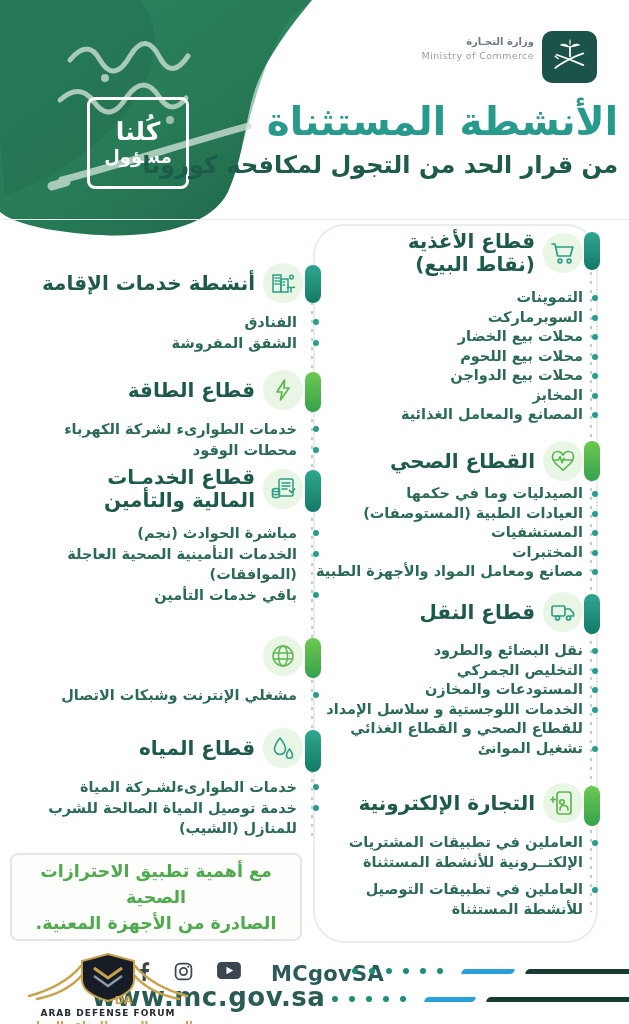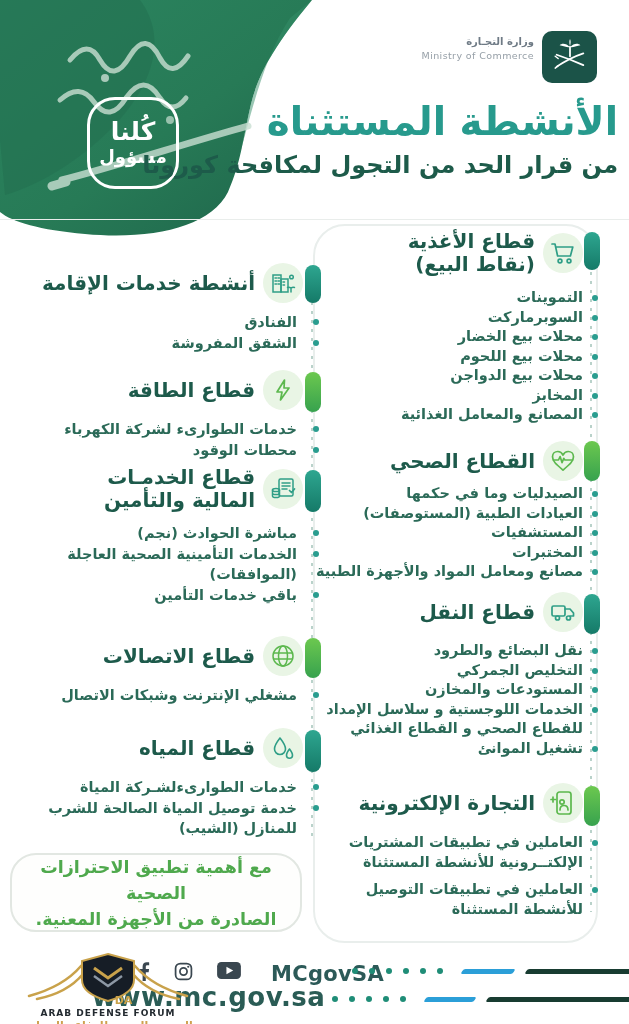--- a/index.html
+++ b/index.html
@@ -5,22 +5,22 @@
   * { margin:0; padding:0; box-sizing:border-box; }
   html,body { background:#ffffff; }
   .page {
     position:relative; width:629px; height:1024px; overflow:hidden;
     background:#ffffff; font-family:"DejaVu Sans","Liberation Sans",sans-serif;
     direction:rtl;
   }
   
   .flag-svg { position:absolute; top:0; left:0; width:335px; height:242px; }
   .badge {
-    position:absolute; left:87px; top:97px; width:92px; height:92px;
-    border:3px solid #ffffff; border-radius:28px; color:#ffffff;
+    position:absolute; left:87px; top:97px; width:102px; height:92px;
+    border:3px solid #ffffff; border-radius:8px; color:#ffffff;
     display:flex; flex-direction:column; align-items:center; justify-content:center;
     text-align:center; line-height:1.05;
   }
   .badge .b1 { font-size:25px; font-weight:bold; }
   .badge .b2 { font-size:18px; font-weight:bold; margin-top:2px; }
   .ministry-text { position:absolute; right:95px; top:36px; text-align:right; direction:rtl; }
   .ministry-text .ar { font-size:10px; font-weight:bold; color:#6e7a85; letter-spacing:.5px;}
   .ministry-text .en { font-size:9.5px; color:#97a0a8; margin-top:3px; letter-spacing:.4px; }
   .emblem {
     position:absolute; left:542px; top:31px; width:55px; height:52px;
@@ -85,22 +85,22 @@
   #p-r3 { left:584px; top:594px; height:40px; }
   #p-r4 { left:584px; top:786px; height:40px; }
   #p-l1 { left:305px; top:265px; height:38px; }
   #p-l2 { left:305px; top:372px; height:40px; }
   #p-l3 { left:305px; top:470px; height:42px; }
   #p-l4 { left:305px; top:638px; height:40px; }
   #p-l5 { left:305px; top:730px; height:42px; }
 
   
   .note {
-    position:absolute; left:10px; top:853px; width:292px; height:79px;
-    border:2px solid #e2e7e2; border-radius:26px; background:#fefefd;
+    position:absolute; left:10px; top:853px; width:292px; height:88px;
+    border:2px solid #e2e7e2; border-radius:8px; background:#fefefd;
     display:flex; flex-direction:column; align-items:center; justify-content:center;
     text-align:center; color:#4fa94d; font-weight:bold; font-size:17.5px; line-height:26px;
   }
 
   
   .social { position:absolute; left:94px; top:962px; display:flex; gap:24px; direction:ltr; }
   .social svg { display:block; }
   .handle { font-size:21px; font-weight:bold; color:#2c5a58; margin-left:6px; letter-spacing:.3px; }
   .website { position:absolute; left:92px; top:982px; direction:ltr; font-size:26px; font-weight:bold; color:#2a5c55; letter-spacing:.5px; }
 
@@ -334,23 +334,20 @@
 
     <div class="pill green" id="p-l4"></div>
     <div class="hdr" id="l4h">
       <span class="blob">
         <svg viewBox="0 0 28 28" fill="none" stroke="#5cb84e" stroke-width="1.5" stroke-linecap="round">
           <circle cx="14" cy="14" r="10"></circle>
           <ellipse cx="14" cy="14" rx="4.5" ry="10"></ellipse>
           <path d="M4.5 11 h19 M4.5 17 h19"></path>
         </svg>
       </span>
-      <div class="ttl">
-        <div>قطاع الاتصالات</div>
-      </div>
     </div>
     <ul class="items" id="l4l">
       <li>مشغلي الإنترنت وشبكات الاتصال</li>
     </ul>
 
     <div class="pill teal" id="p-l5"></div>
     <div class="hdr" id="l5h">
       <span class="blob">
         <svg viewBox="0 0 28 28" fill="none" stroke="#2f9e86" stroke-width="1.6" stroke-linecap="round" stroke-linejoin="round">
           <path d="M11 4 C11 4 5.5 11 5.5 15 a5.5 5.5 0 0 0 11 0 C16.5 11 11 4 11 4 Z"></path>

